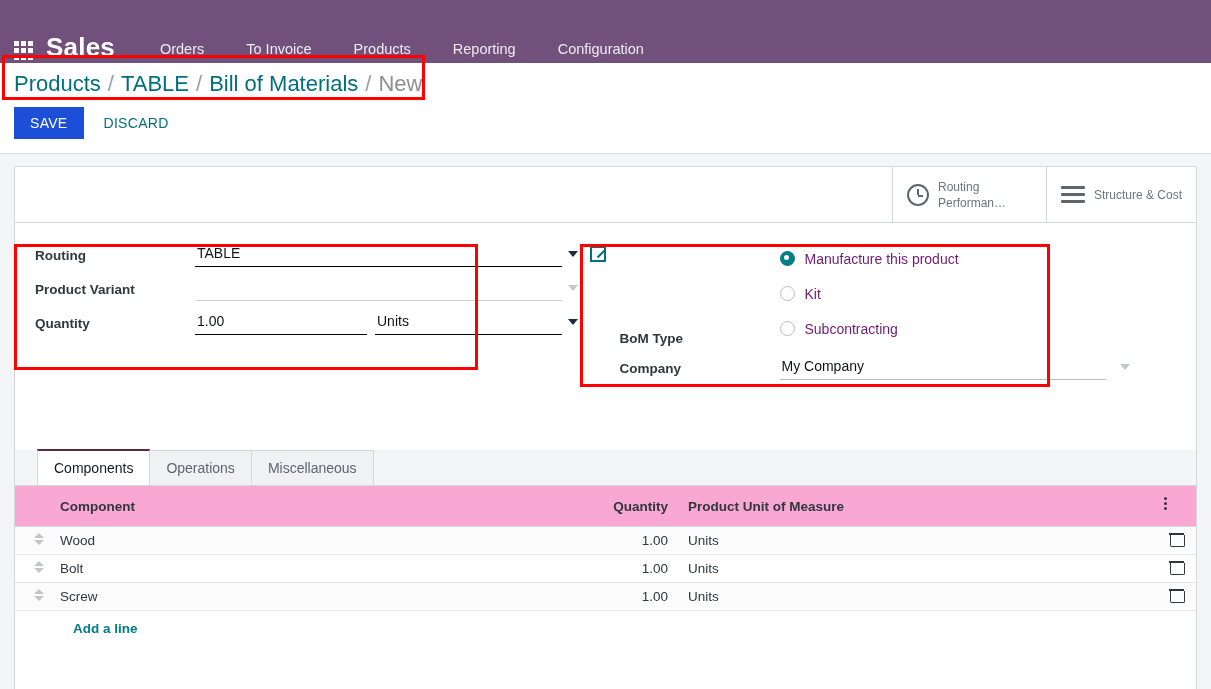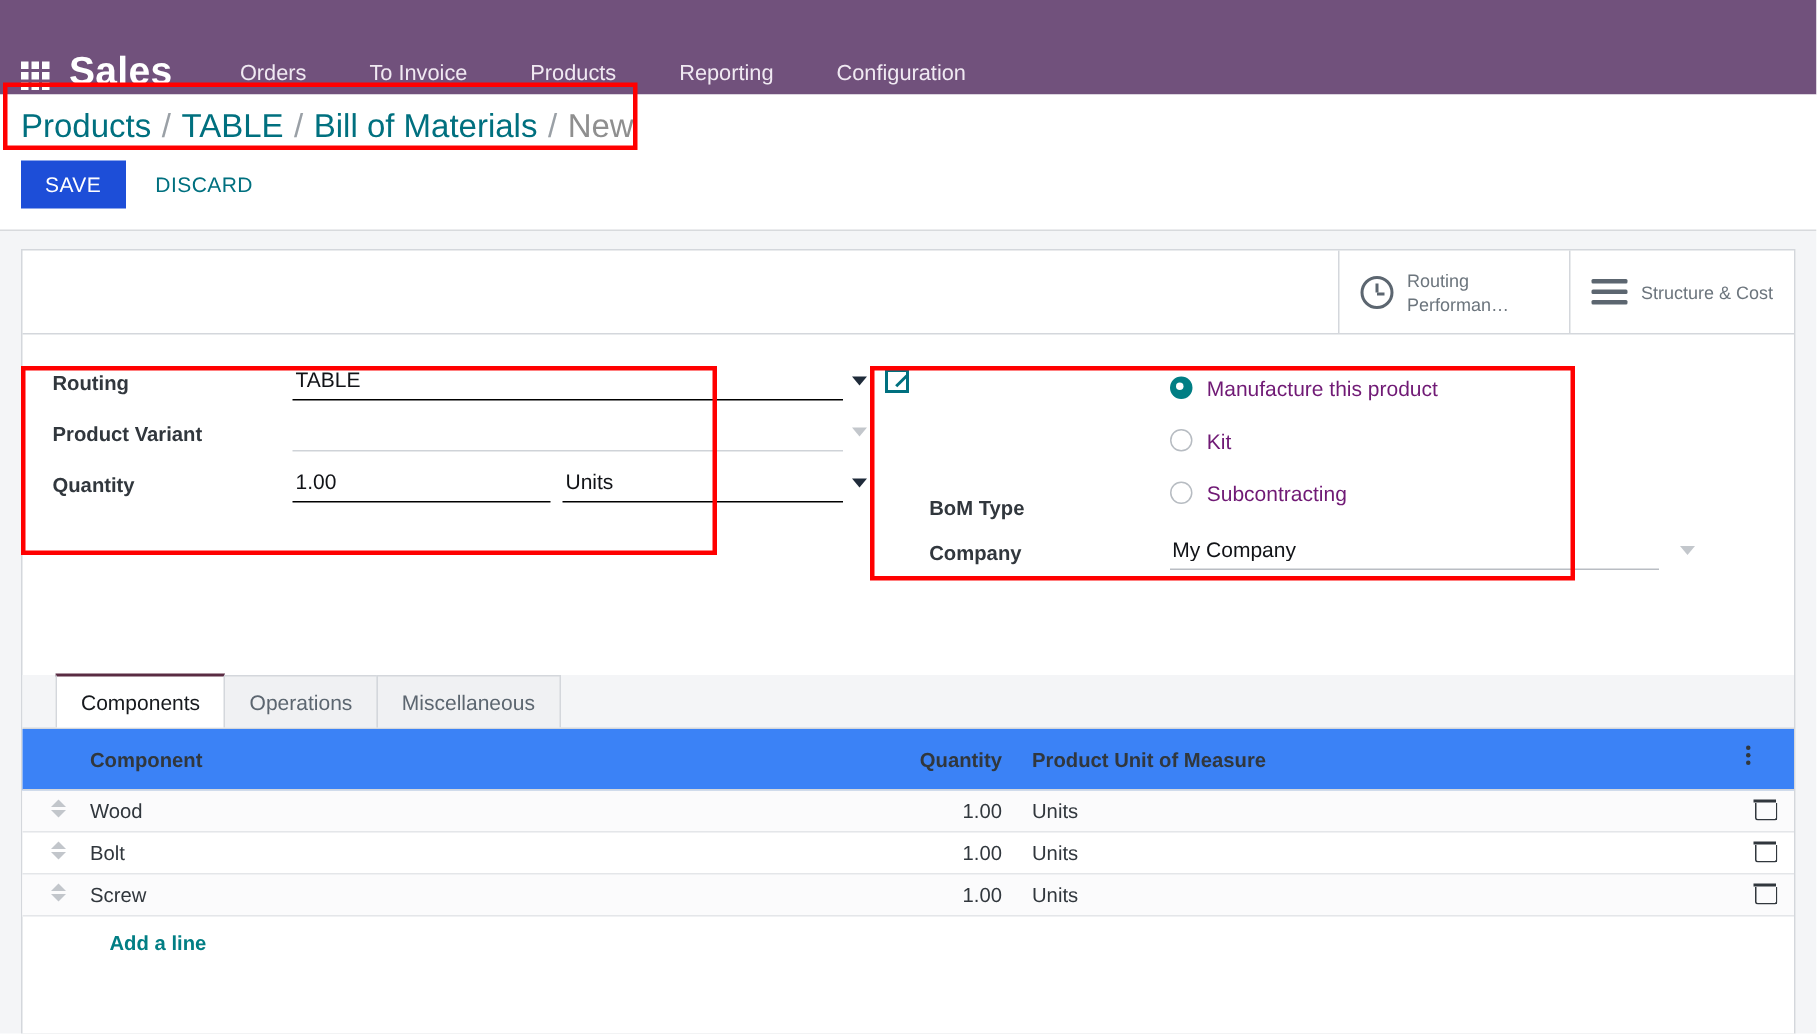--- a/index.html
+++ b/index.html
@@ -286,21 +286,21 @@
 
   
   table.list { width: 100%; border-collapse: collapse; background: #ffffff; }
   table.list th {
     font-size: 13.5px;
     font-weight: 700;
     color: #31373d;
     text-align: left;
     padding: 11px 8px;
     border-bottom: 1px solid #d4d7dc;
-    background: #3b82f6;
+    background: #f9a8d4;
     white-space: nowrap;
   }
   table.list th.num, table.list td.num { text-align: right; }
   table.list td {
     font-size: 13.5px;
     color: #31373d;
     padding: 5px 8px;
     border-bottom: 1px solid #e4e6e9;
   }
   tr.line:nth-child(odd) td { background: #fbfbfc; }

